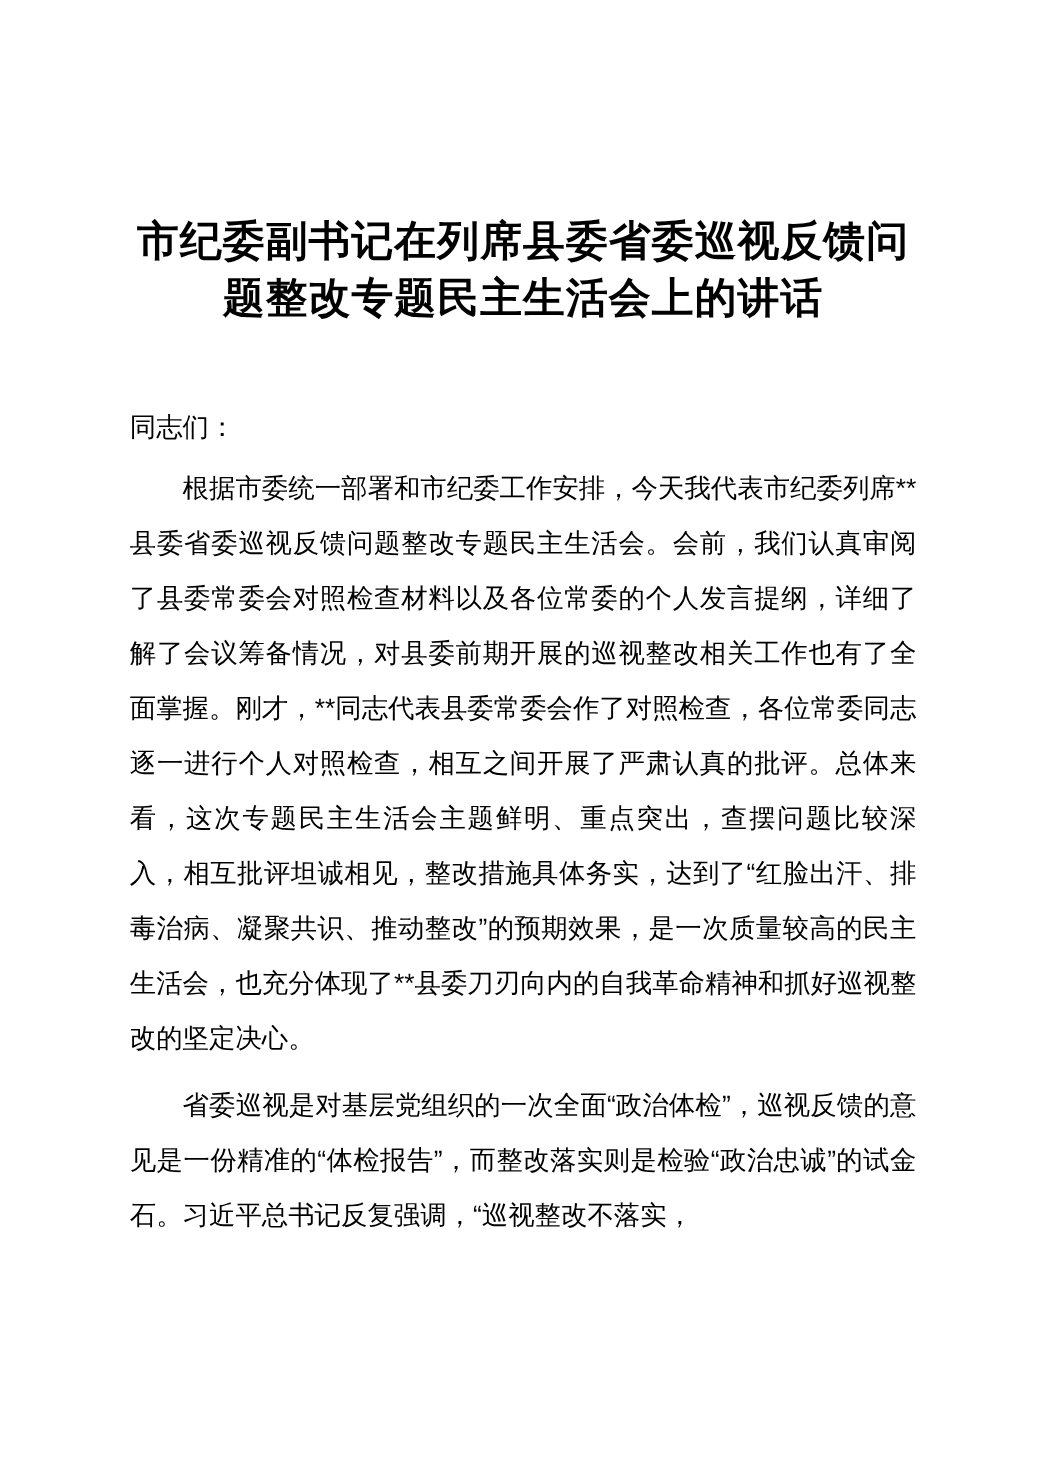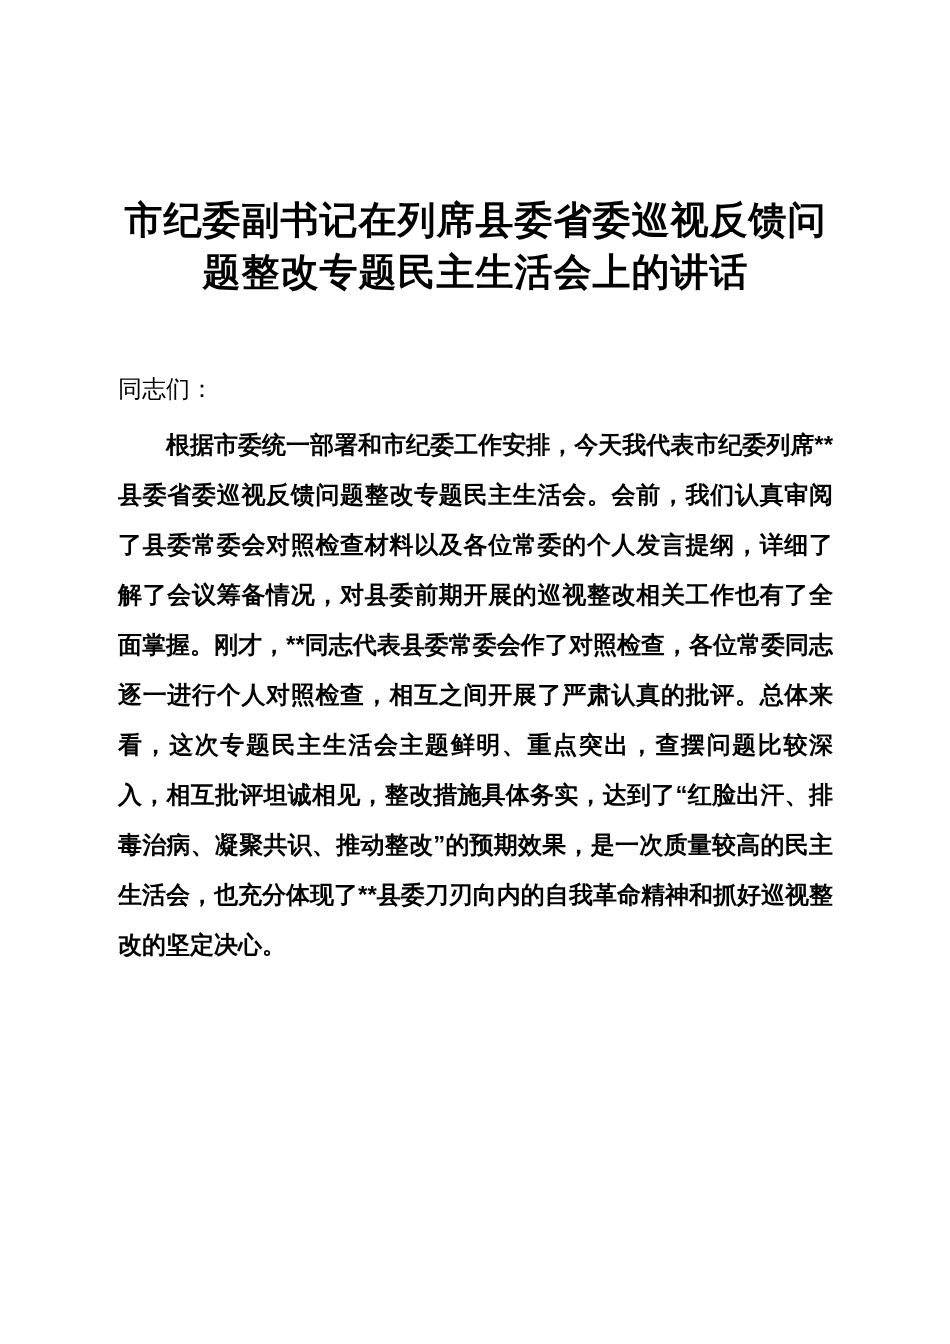--- a/index.html
+++ b/index.html
@@ -35,28 +35,28 @@
     text-justify: inter-ideograph;
     color: #000000;
   }
   .salutation {
     margin: 0 0 6px 0;
     text-indent: 0;
   }
   .para {
     margin: 0 0 11px 0;
     text-indent: 2em;
-    font-weight: bold;
   }
 </style>
 </head>
 <body>
 
 <div class="page">
   <h1 class="doc-title">市纪委副书记在列席县委省委巡视反馈问题整改专题民主生活会上的讲话</h1>
 
   <div class="body-text">
     <p class="salutation">同志们：</p>
 
     <p class="para">根据市委统一部署和市纪委工作安排，今天我代表市纪委列席**县委省委巡视反馈问题整改专题民主生活会。会前，我们认真审阅了县委常委会对照检查材料以及各位常委的个人发言提纲，详细了解了会议筹备情况，对县委前期开展的巡视整改相关工作也有了全面掌握。刚才，**同志代表县委常委会作了对照检查，各位常委同志逐一进行个人对照检查，相互之间开展了严肃认真的批评。总体来看，这次专题民主生活会主题鲜明、重点突出，查摆问题比较深入，相互批评坦诚相见，整改措施具体务实，达到了“红脸出汗、排毒治病、凝聚共识、推动整改”的预期效果，是一次质量较高的民主生活会，也充分体现了**县委刀刃向内的自我革命精神和抓好巡视整改的坚定决心。</p>
 
+    <p class="para">省委巡视是对基层党组织的一次全面“政治体检”，巡视反馈的意见是一份精准的“体检报告”，而整改落实则是检验“政治忠诚”的试金石。习近平总书记反复强调，“巡视整改不落实，</p>
   </div>
 </div>
 
 </body></html>

